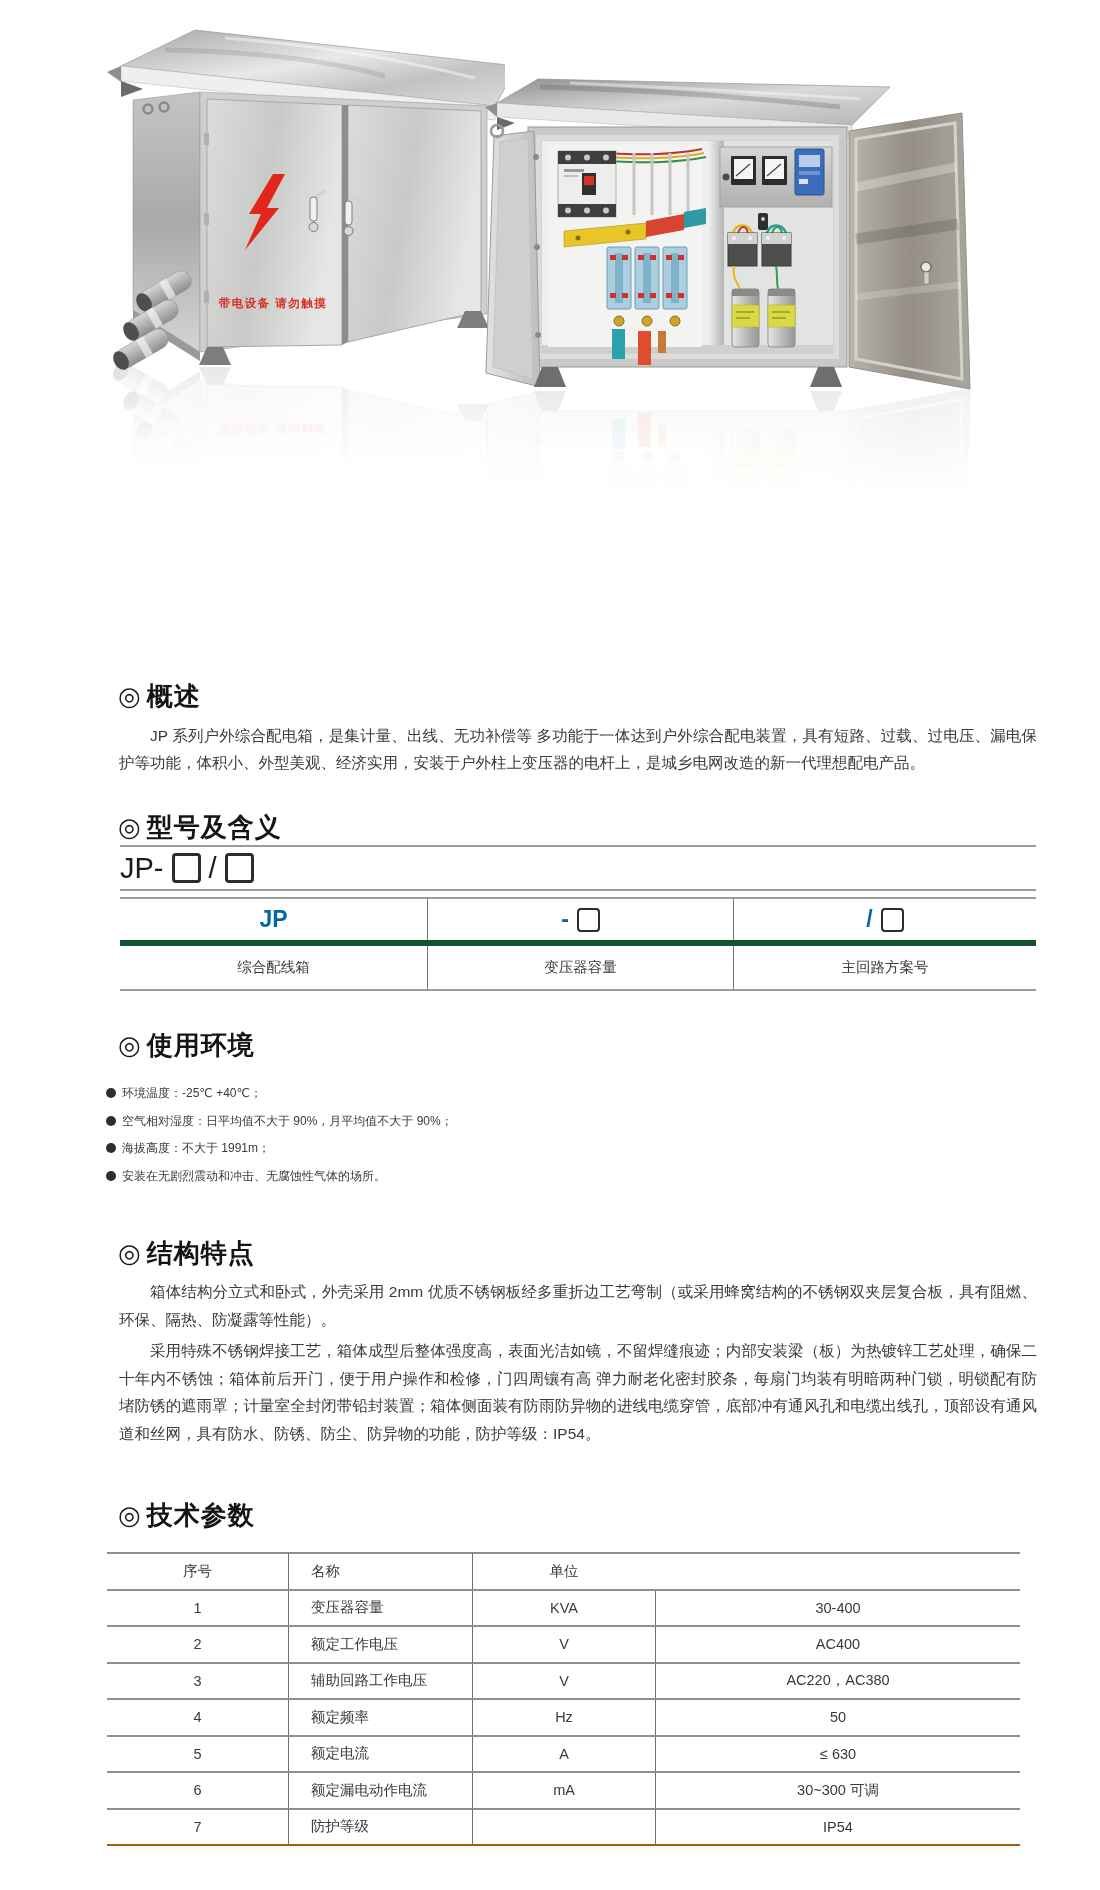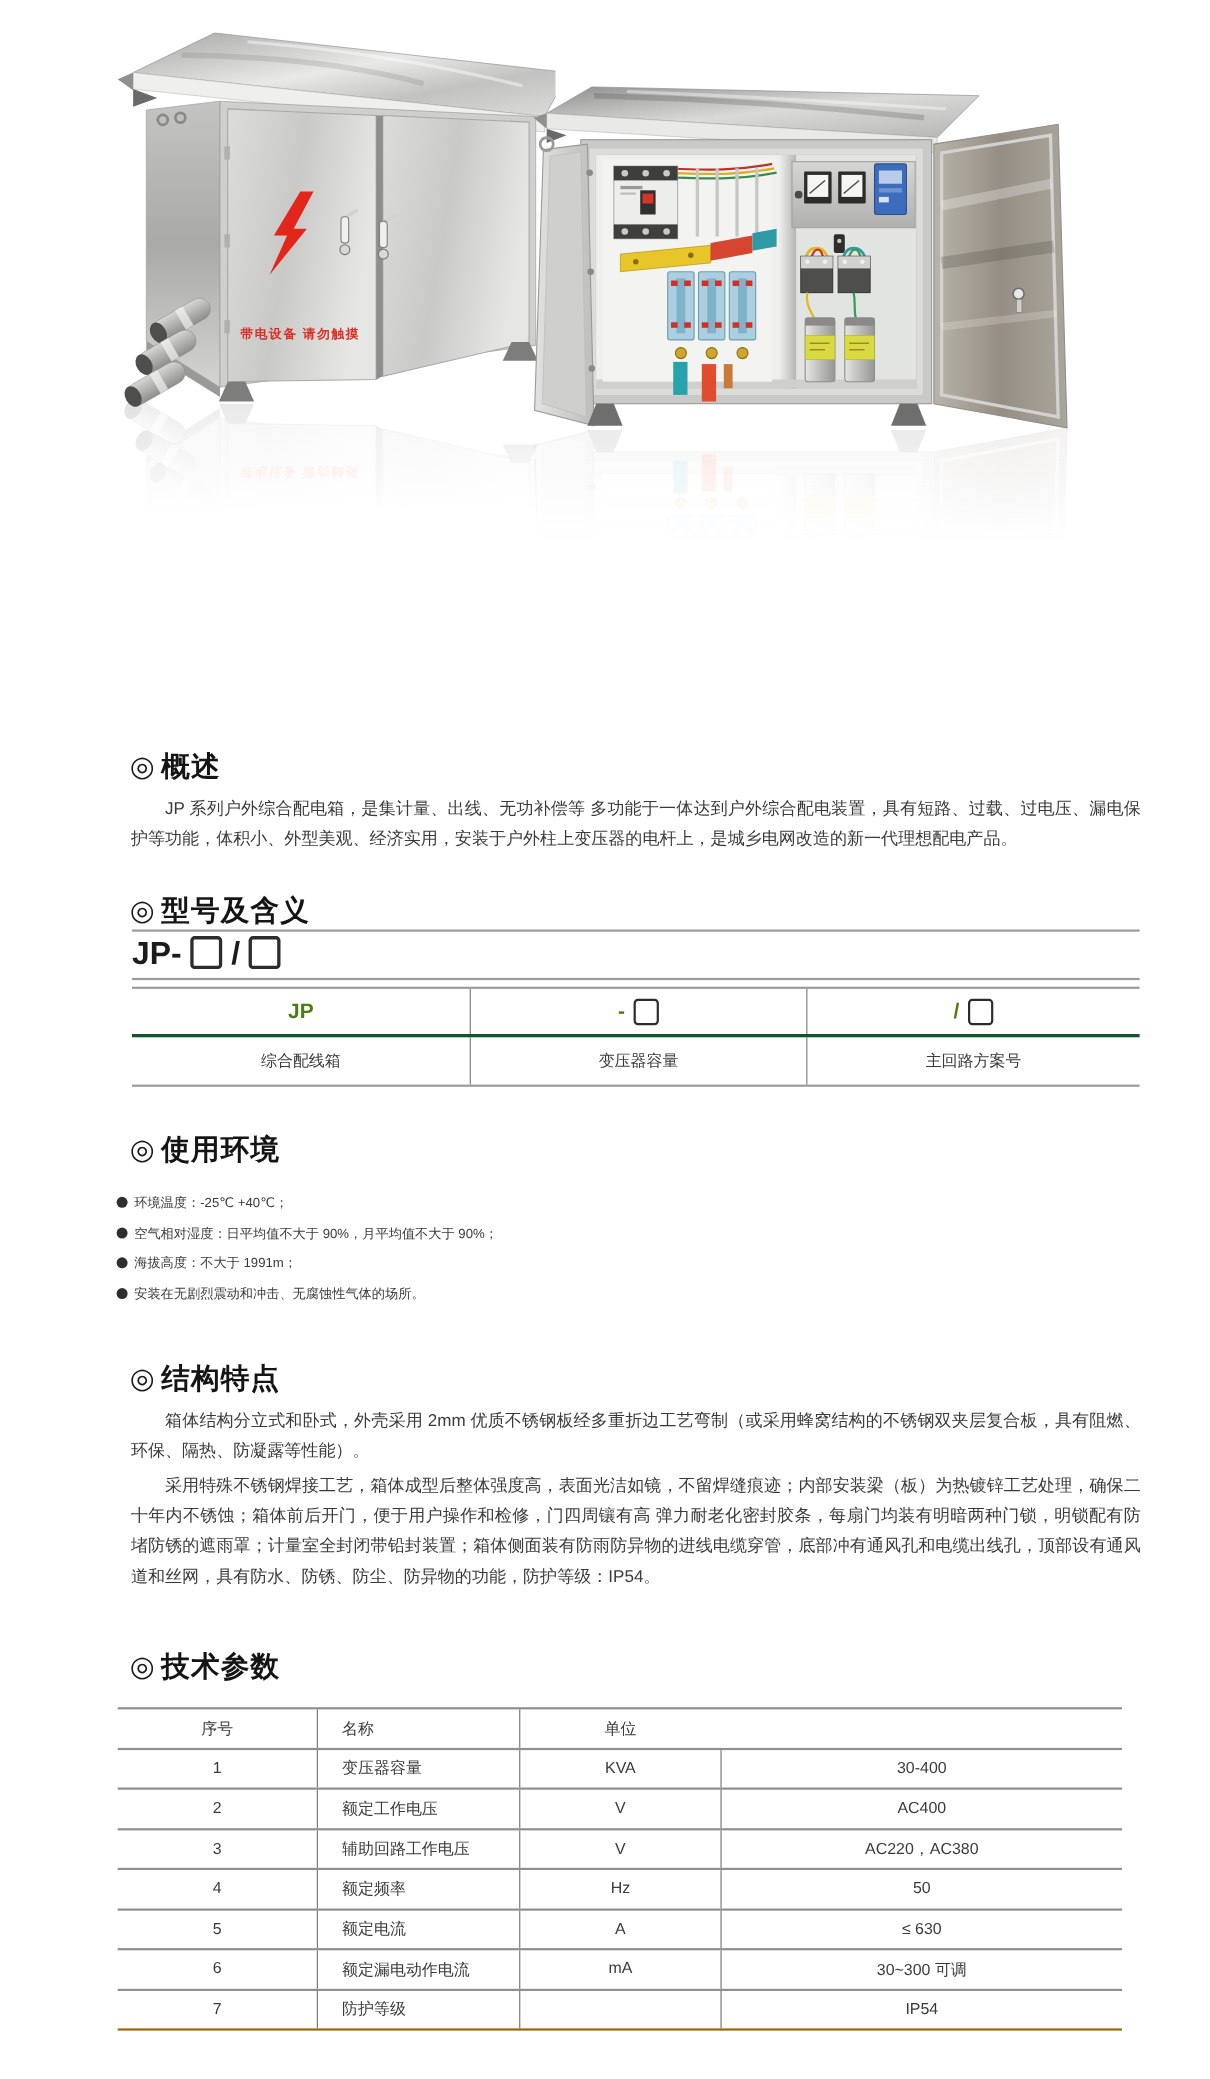--- a/index.html
+++ b/index.html
@@ -19,34 +19,34 @@
   
   .body-par{position:absolute;left:119px;width:918px;font-size:15.5px;line-height:26.5px;
             color:#3a3a3a;text-align:justify;}
   .body-par p{margin:0;text-indent:2em;}
   .body-par p + p{margin-top:4px;}
 
   
   .rule{position:absolute;left:120px;width:916px;height:2px;background:#9b9b9b;}
 
   
-  .formula{position:absolute;left:120px;top:851px;height:34px;display:flex;align-items:flex-start;gap:8px;
-           font-size:29px;font-weight:bold;color:#1c1c1c;}
+  .formula{position:absolute;left:120px;top:851px;height:34px;display:flex;align-items:center;gap:8px;
+           font-size:29px;font-weight:normal;color:#1c1c1c;}
   .sq{display:inline-block;width:23px;height:24px;border:3px solid #2c2c2c;border-radius:4px;background:#fff;}
   .sq.small{width:19px;height:20px;border-width:2.5px;}
 
   
   .mtable{position:absolute;left:120px;top:897px;width:916px;border-top:2px solid #9b9b9b;border-bottom:2px solid #9b9b9b;}
   .mrow{display:flex;}
-  .mrow + .mrow{border-top:3px solid #14532d;}
+  .mrow + .mrow{border-top:6px solid #14532d;}
   .mcell{box-sizing:border-box;display:flex;align-items:center;justify-content:center;gap:8px;}
   .mcell.c1{width:307px;}
   .mcell.c2{width:306px;border-left:1px solid #767676;}
   .mcell.c3{width:303px;border-left:1px solid #767676;}
-  .mrow.codes{height:41px;font-size:19px;font-weight:bold;color:#4d7c0f;}
+  .mrow.codes{height:41px;font-size:23px;font-weight:bold;color:#0369a1;}
   .mrow.names{height:43px;font-size:14.5px;color:#3a3a3a;}
 
   
   .bullets{position:absolute;left:106px;top:1085px;list-style:none;margin:0;padding:0;}
   .bullets li{display:flex;align-items:center;margin-bottom:11.5px;font-size:12px;color:#3a3a3a;line-height:16px;}
   .dot{flex:0 0 auto;width:10px;height:10px;border-radius:50%;background:#2e2e2e;margin-right:6px;}
 
   
   .struct{top:1278px;line-height:27.5px;}
 

